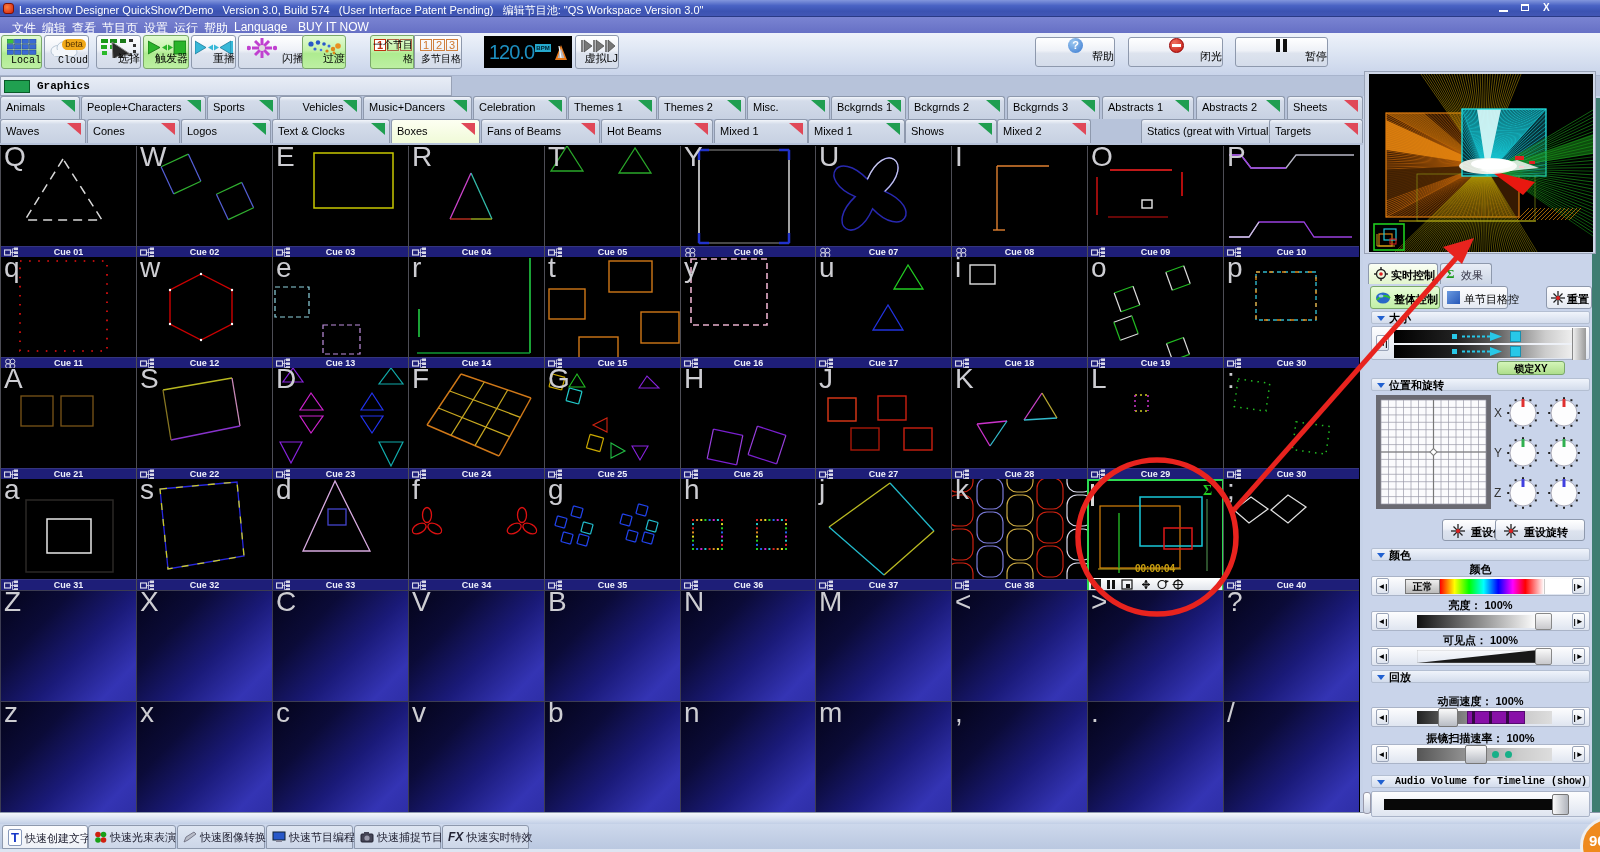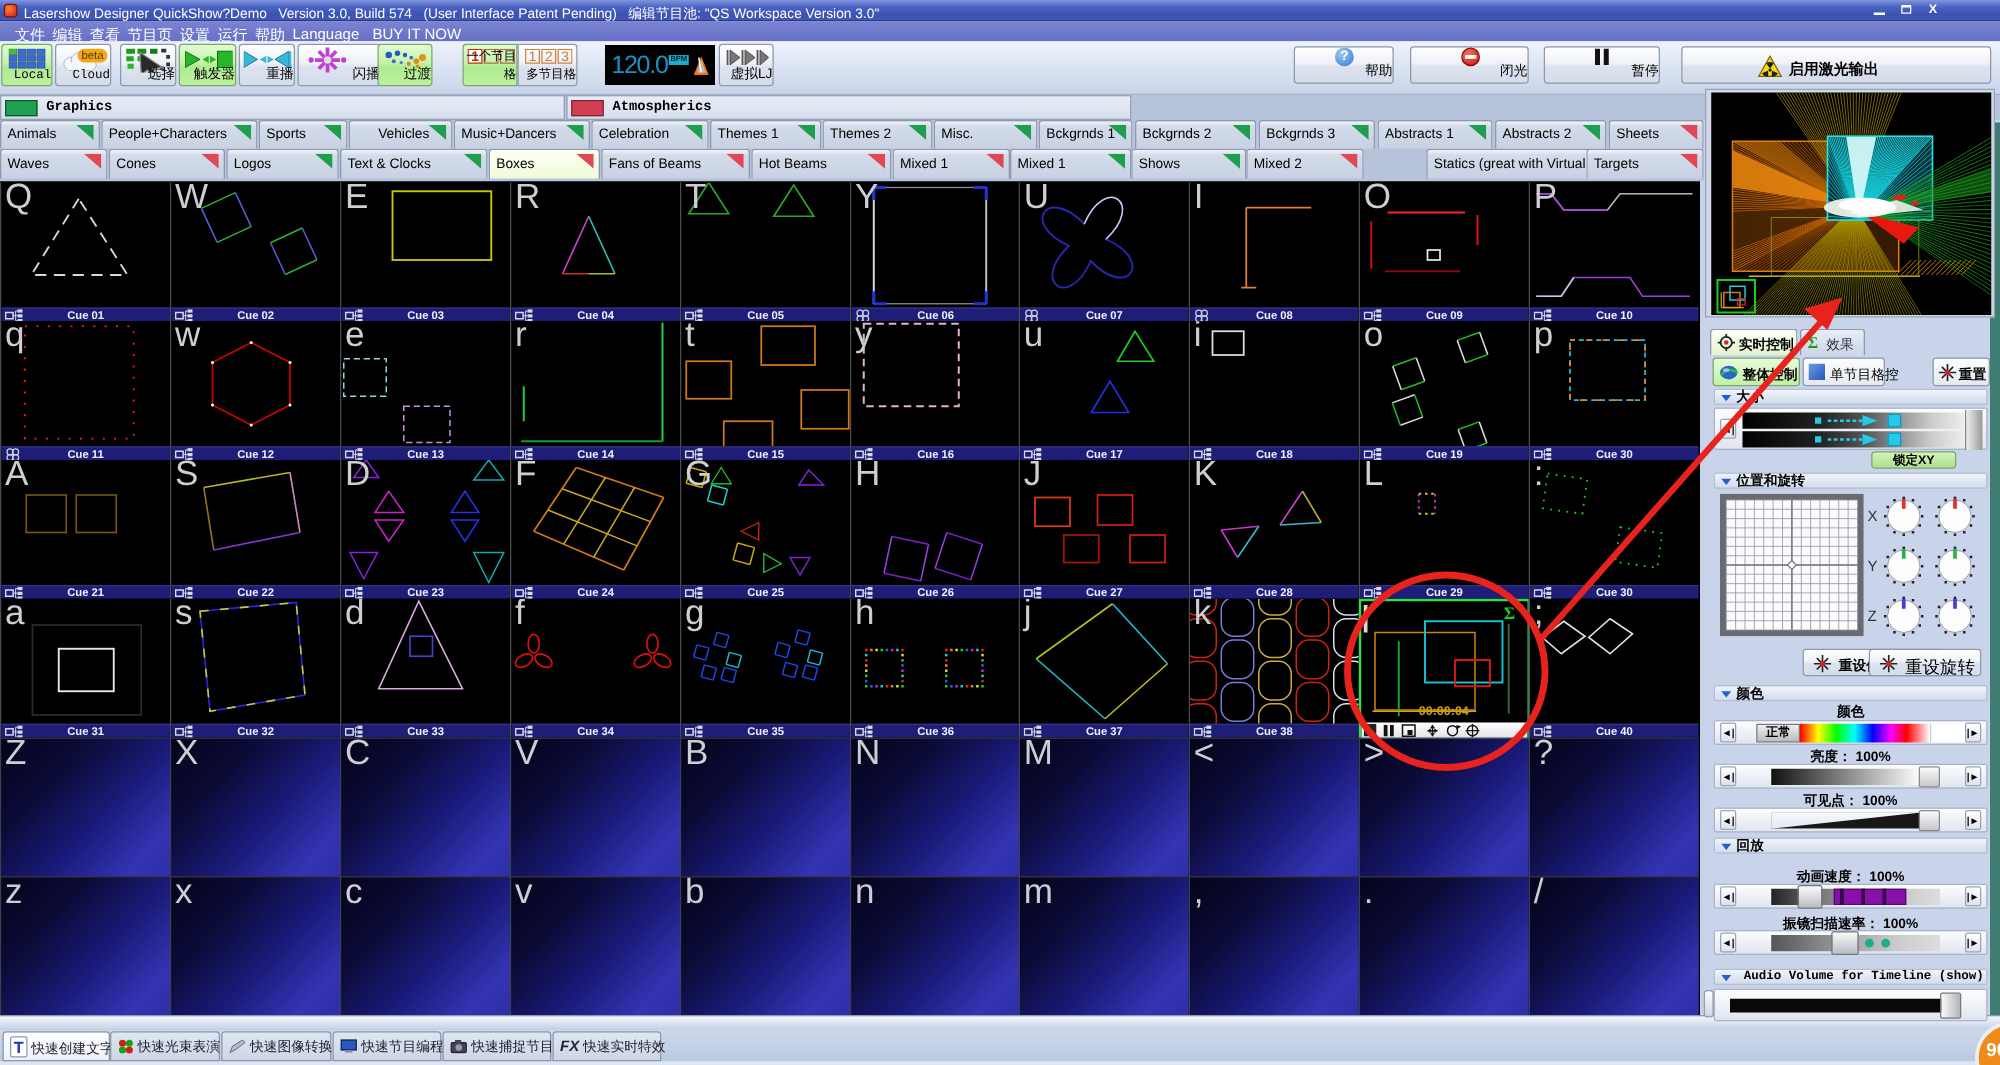--- a/index.html
+++ b/index.html
@@ -179,39 +179,25 @@
 <div class="abs" style="left:40px;top:0px;width:15px;height:15px;border-radius:50%;background:radial-gradient(circle at 35% 30%,#f07060,#c01810);border:1px solid #900;">
         <div class="abs" style="left:2px;top:5px;width:9px;height:3px;background:#fff"></div>
       </div>
 <div class="btxt">闭光</div>
     </div>
 <div class="btn" style="left:1235px;top:4px;width:93px;height:30px">
 <div class="abs" style="left:40px;top:1px;width:4px;height:13px;background:#111"></div>
       <div class="abs" style="left:47px;top:1px;width:4px;height:13px;background:#111"></div>
 <div class="btxt">暂停</div>
     </div>
-<div class="btn" style="left:1345px;top:4px;width:248px;height:30px">
-<svg class="abs" style="left:60px;top:6px" width="20" height="18">
-        <polygon points="10,1 19,17 1,17" fill="#f8d820" stroke="#806000" stroke-width="1"></polygon>
-        <circle cx="10" cy="12" r="1.3" fill="#222"></circle>
-        <path d="M10 11 L7 6.5 A5.5 5.5 0 0 1 13 6.5 Z" fill="#222"></path>
-        <path d="M11.5 12.8 L16 15.5 A5.5 5.5 0 0 1 10.5 17.5 Z" fill="#222" transform="rotate(-8 10 12)"></path>
-        <path d="M8.5 12.8 L4 15.5 A5.5 5.5 0 0 0 9.5 17.5 Z" fill="#222" transform="rotate(8 10 12)"></path>
-      </svg>
-<div class="abs" style="left:85px;top:9px;font-size:12px;font-weight:bold">启用激光输出</div>
-    </div>
 </div>
 <div class="abs" style="left:0;top:76px;width:1600px;height:20px;background:#b7c3da">
 <div class="abs" style="left:0px;top:0px;width:452px;height:20px;background:linear-gradient(180deg,#e8edf6,#d7dfee);border:1px solid #98a2b6">
 <div class="abs" style="left:3px;top:3px;width:26px;height:13px;background:#20a050;border:1px solid #0a5a28"></div>
 <div class="abs" style="left:36px;top:3px;font-size:11px;font-weight:bold;font-family:'Liberation Mono',monospace">Graphics</div>
-    </div>
-<div class="abs" style="left:453px;top:0px;width:452px;height:20px;background:linear-gradient(180deg,#e8edf6,#d7dfee);border:1px solid #98a2b6">
-<div class="abs" style="left:3px;top:3px;width:26px;height:13px;background:#d04050;border:1px solid #802030"></div>
-<div class="abs" style="left:36px;top:3px;font-size:11px;font-weight:bold;font-family:'Liberation Mono',monospace">Atmospherics</div>
     </div>
 </div>
 <div class="abs" style="left:0;top:96px;width:1600px;height:49px;background:#b7c3da">
 <div class="tab1" style="left:0px;top:0px;width:80px;">Animals<svg style="position:absolute;right:4px;top:3px" width="14" height="13">
         <polygon points="0,0 14,0 14,12" fill="#1f9e50"></polygon>
       </svg></div>
 <div class="tab1" style="left:81px;top:0px;width:125px;">People+Characters<svg style="position:absolute;right:4px;top:3px" width="14" height="13">
         <polygon points="0,0 14,0 14,12" fill="#1f9e50"></polygon>
       </svg></div>
 <div class="tab1" style="left:207px;top:0px;width:71px;">Sports<svg style="position:absolute;right:4px;top:3px" width="14" height="13">
@@ -1889,21 +1875,21 @@
 <div class="btn" style="left:1495px;top:519px;width:90px;height:22px">
 <svg class="abs" style="left:8px;top:4px" width="14" height="14">
       <g stroke="#222" stroke-width="1.3">
         <line x1="7" y1="0" x2="7" y2="14"></line>
         <line x1="0" y1="7" x2="14" y2="7"></line>
         <line x1="2.5" y1="2.5" x2="11.5" y2="11.5"></line>
         <line x1="11.5" y1="2.5" x2="2.5" y2="11.5"></line>
       </g>
       <circle cx="7" cy="7" r="2" fill="#e02020"></circle>
     </svg>
-<div class="abs" style="left:28px;top:5px;font-size:14px;font-weight:normal">重设旋转</div>
+<div class="abs" style="left:28px;top:5px;font-size:11px;font-weight:bold">重设旋转</div>
   </div>
 <div class="sechdr" style="top:548px"><div class="harrow"></div>颜色</div>
 <div class="slab" style="top:562px">颜色</div>
 <div class="sbox" style="top:576px">
 <div class="sbtn" style="left:4px">◄|</div>
     <div class="sbtn" style="right:4px">|►</div>
 <div class="abs" style="left:33px;top:2px;width:35px;height:15px;background:linear-gradient(180deg,#eee,#bbb);border:1px solid #777;font-size:10px;font-weight:bold;text-align:center;line-height:14px">正常</div>
 <div class="abs" style="left:68px;top:2px;width:104px;height:15px;background:linear-gradient(90deg,#f00 0%,#ff0 14%,#0f0 28%,#0ff 42%,#00f 56%,#f0f 70%,#f00 82%,#fff 100%)"></div>
 <div class="abs" style="left:172px;top:2px;width:28px;height:15px;background:#fff;border-left:1px solid #ccc"></div>
 </div>

